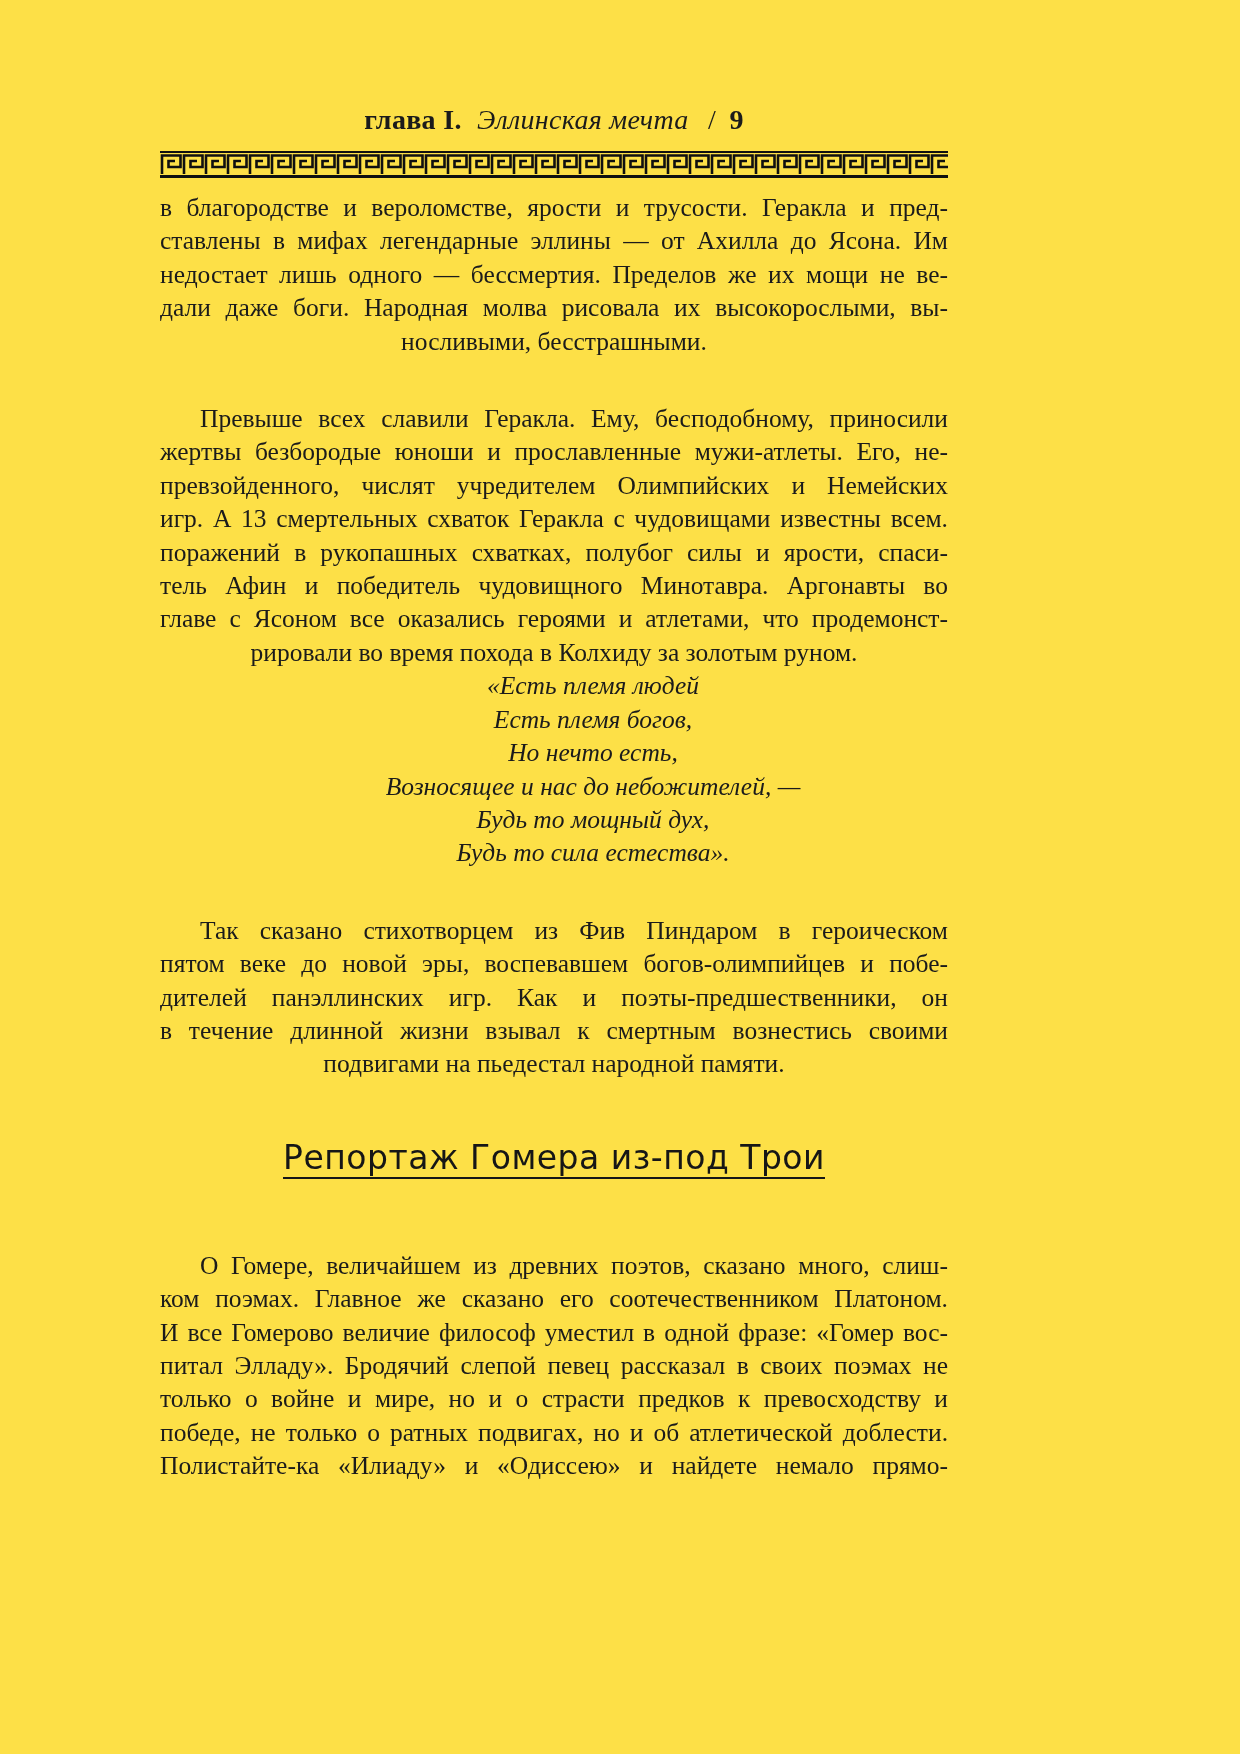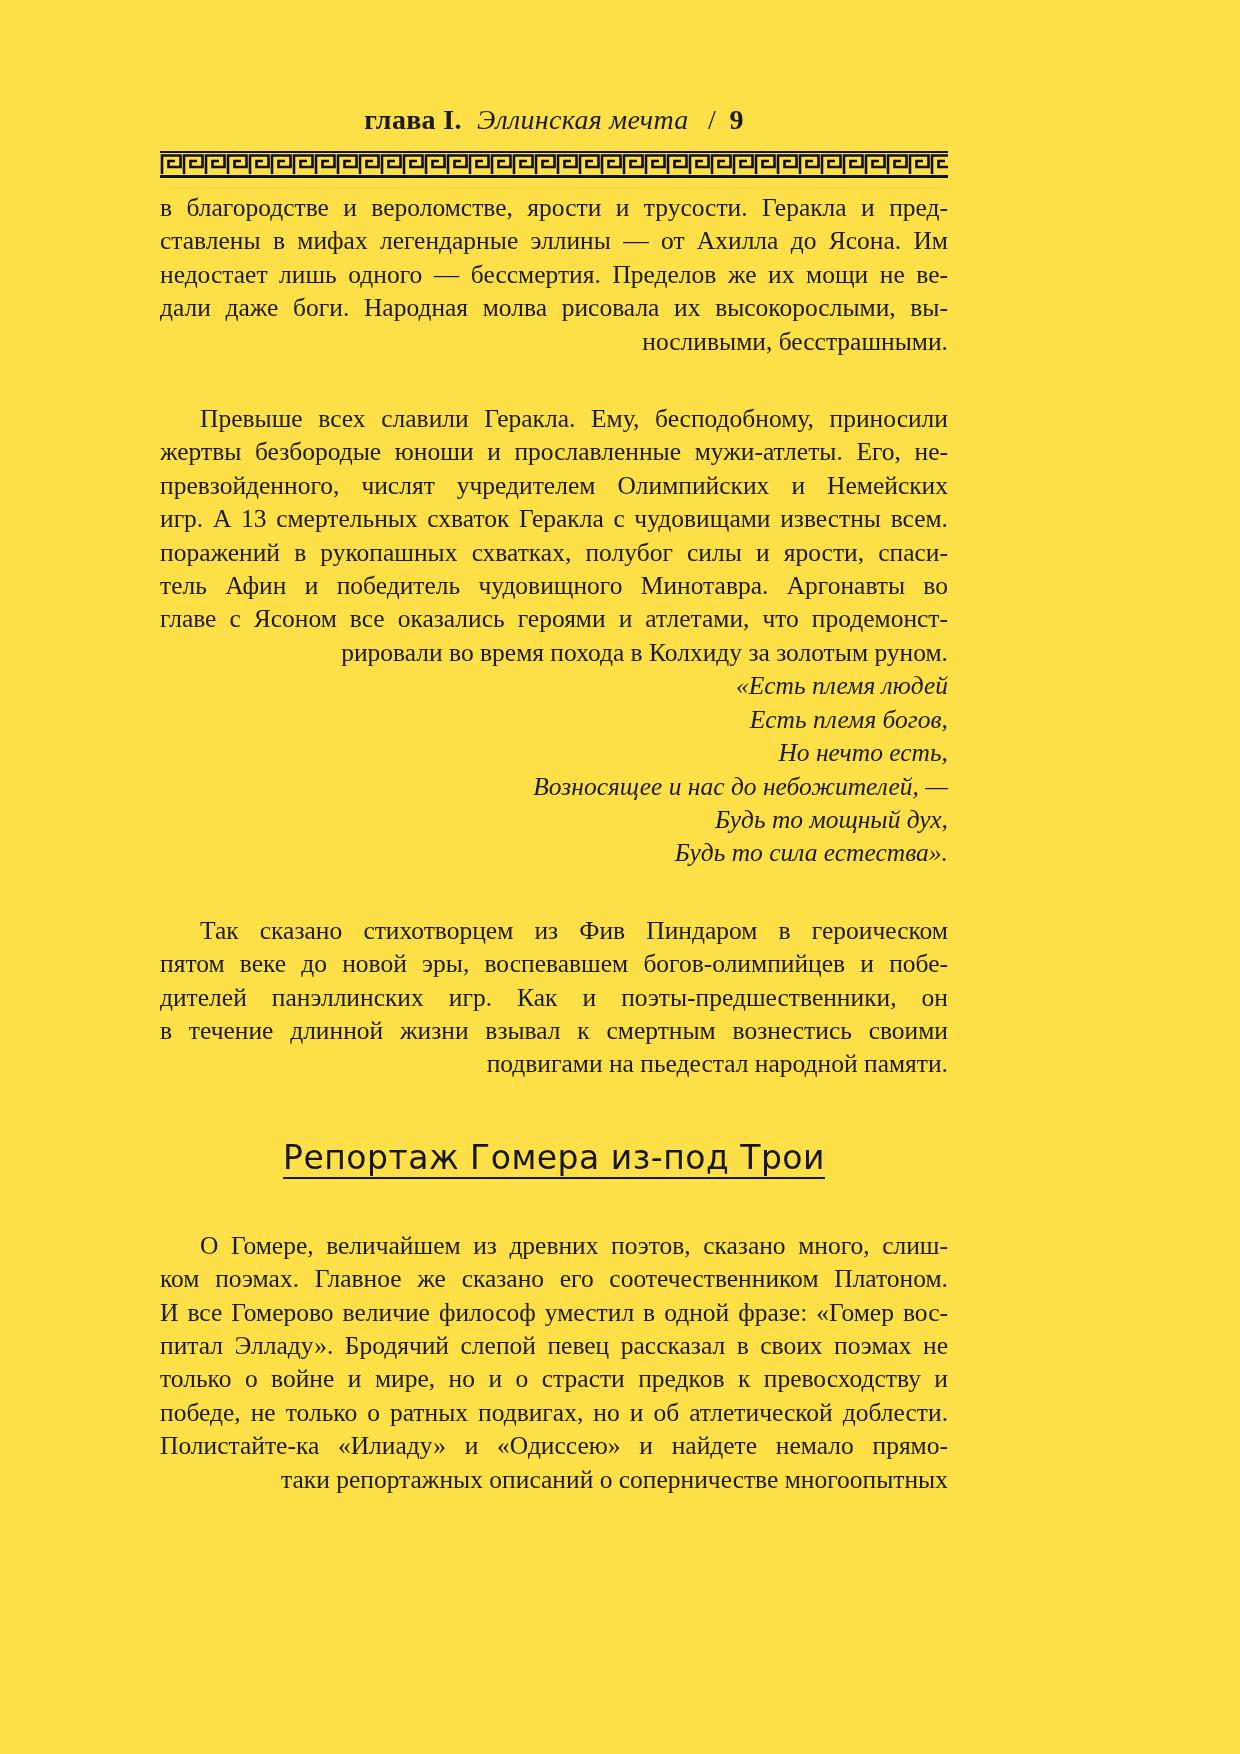--- a/index.html
+++ b/index.html
@@ -34,36 +34,36 @@
     border-bottom: 3px solid #101010;
     height: 22px;
     line-height: 0;
   }
   .body-content { margin-top: 13px; }
   .paragraph { }
   .line {
     font-size: 25.5px;
     line-height: 33.4px;
     white-space: nowrap;
-    text-align: right;
+    text-align: center;
   }
   .just {
     text-align: justify;
     text-align-last: justify;
   }
   .indent { text-indent: 40px; margin-top: 44px; }
   .verse {
     margin-left: 78px;
     font-style: italic;
     font-weight: 500;
   }
   .section-heading {
     text-align: center;
     margin-top: 57px;
-    margin-bottom: 52px;
+    margin-bottom: 72px;
     font-family: "DejaVu Sans", sans-serif;
     font-size: 33px;
     color: #161616;
     letter-spacing: 0.5px;
   }
   .section-heading span {
     text-decoration: underline;
     text-decoration-thickness: 2px;
     text-underline-offset: 8px;
   }
@@ -127,18 +127,17 @@
         </div>
         <div class="section-heading"><span>Репортаж Гомера из-под Трои</span></div>
         <div class="paragraph">
           <div class="line just indent">О Гомере, величайшем из древних поэтов, сказано много, слиш-</div>
           <div class="line just">ком поэмах. Главное же сказано его соотечественником Платоном.</div>
           <div class="line just">И все Гомерово величие философ уместил в одной фразе: «Гомер вос-</div>
           <div class="line just">питал Элладу». Бродячий слепой певец рассказал в своих поэмах не</div>
           <div class="line just">только о войне и мире, но и о страсти предков к превосходству и</div>
           <div class="line just">победе, не только о ратных подвигах, но и об атлетической доблести.</div>
           <div class="line just">Полистайте-ка «Илиаду» и «Одиссею» и найдете немало прямо-</div>
-          <div class="line">таки репортажных описаний о соперничестве многоопытных</div>
         </div>
       </div>
 
   </div>
 </div>
 
 </body></html>

